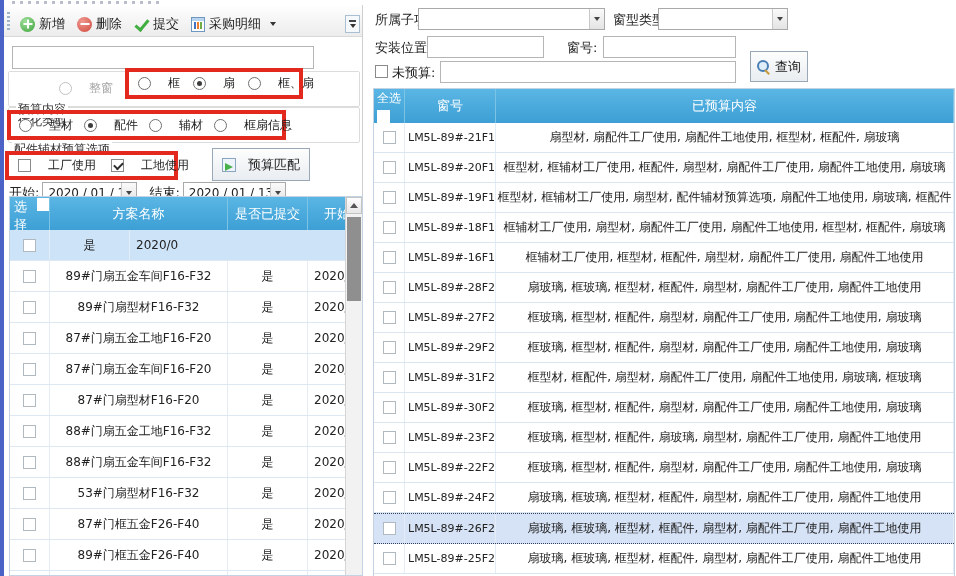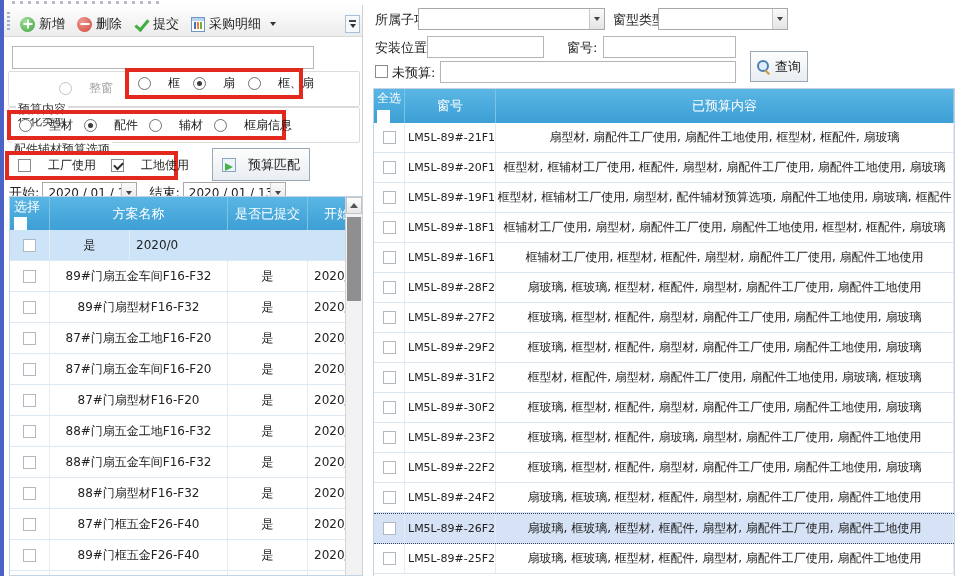--- a/index.html
+++ b/index.html
@@ -69,21 +69,21 @@
   .combo .val { flex:1; padding:0 5px; white-space:nowrap; overflow:hidden; font-size:12px; }
   .combo .drop { width:15px; height:100%; border-left:1px solid #c9c9c9; background:linear-gradient(#fafafa,#e4e4e4);
                  display:flex; align-items:center; justify-content:center; flex:none; }
   .combo .drop::after { content:""; width:0; height:0; border-left:3px solid transparent; border-right:3px solid transparent; border-top:4px solid #444; }
 
   
   .ltable { position:absolute; left:5px; top:191px; width:354px; height:380px; border:1px solid #c3d3e3; overflow:hidden; background:#fff; }
   .thead { display:flex; background:linear-gradient(#5ab6e4,#3d9fd5); color:#fff; }
   .lthead { height:33px; }
   .hc { display:flex; align-items:center; justify-content:center; font-size:13px; border-right:1px solid #7cc4e6; overflow:hidden; }
-  .lh1 { width:40px; flex:none; flex-direction:column; align-items:flex-start; justify-content:flex-start; padding:1px 0 0 4px; gap:1px; }
+  .lh1 { width:40px; flex:none; flex-direction:row; align-items:flex-start; justify-content:flex-start; padding:1px 0 0 4px; gap:1px; }
   .lh2 { width:178px; flex:none; }
   .lh3 { width:80px; flex:none; }
   .lh4 { flex:1; justify-content:flex-start; padding-left:16px; }
   .hcb { width:13px; height:13px; background:#fff; border:1px solid #fff; }
   .lrow { display:flex; height:31px; border-bottom:1px solid #dde8f2; background:#fff; align-items:stretch; }
   .lrow.selected { background:#cde3f8; }
   .c { display:flex; align-items:center; justify-content:center; border-right:1px solid #e4edf5; overflow:hidden; white-space:nowrap; }
   .lc1 { width:40px; flex:none; }
   .lc2 { width:178px; flex:none; }
   .lc3 { width:80px; flex:none; }
@@ -315,21 +315,21 @@
             </div>
             <div class="c lc2">88#门扇五金车间F16-F32</div>
             <div class="c lc3">是</div>
             <div class="c lc4">2020/0</div>
           </div>
 
           <div class="lrow">
             <div class="c lc1">
               <span class="cb"></span>
             </div>
-            <div class="c lc2">88#门扇型材F16-F32</div>
+            <div class="c lc2">53#门扇型材F16-F32</div>
             <div class="c lc3">是</div>
             <div class="c lc4">2020/0</div>
           </div>
 
           <div class="lrow">
             <div class="c lc1">
               <span class="cb"></span>
             </div>
             <div class="c lc2">87#门框五金F26-F40</div>
             <div class="c lc3">是</div>

